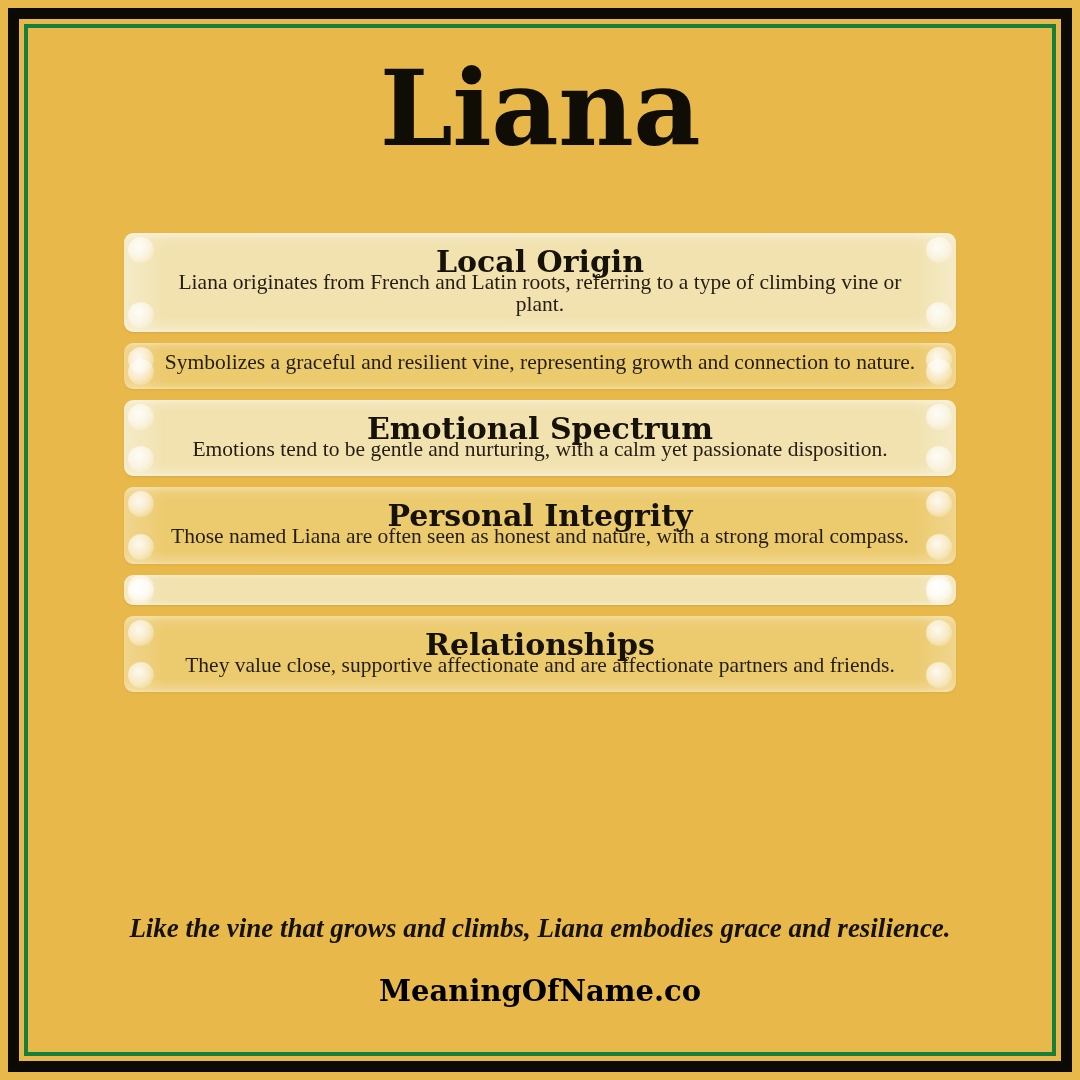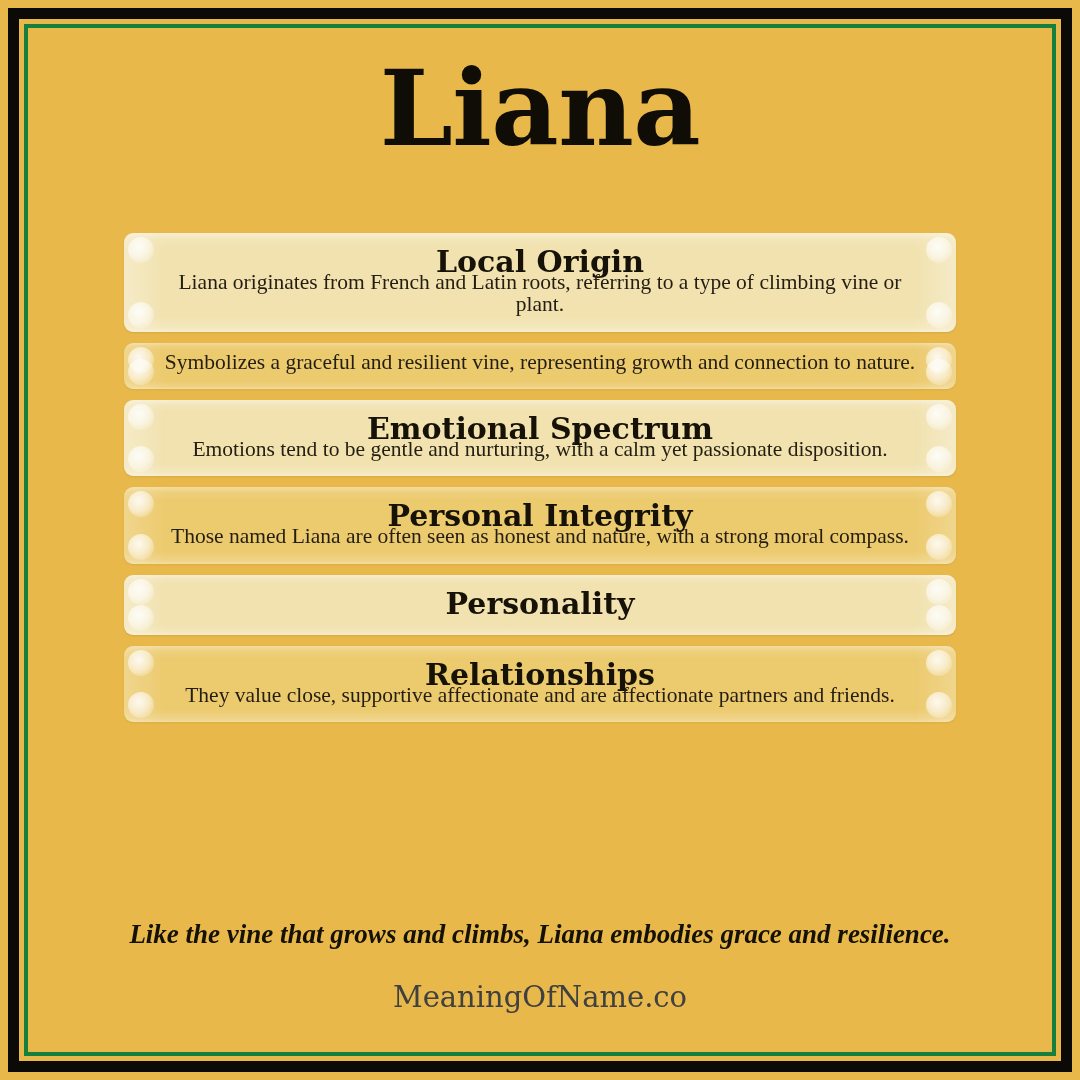--- a/index.html
+++ b/index.html
@@ -138,37 +138,37 @@
     font-size: 21.5px;
     line-height: 1.04;
     color: #241e12;
     margin: -6px 0 0 0;
     padding: 0 2px;
   }
 
   
   .footer {
     margin-top: auto;
-    padding-bottom: 30px;
+    padding-bottom: 44px;
     text-align: center;
   }
   .tagline {
     font-family: "Liberation Serif", "DejaVu Serif", serif;
     font-style: italic;
     font-weight: 700;
     font-size: 27px;
     color: #151105;
     margin: 0 0 30px 0;
   }
   .brand {
     font-family: "DejaVu Serif", "Liberation Serif", serif;
-    font-weight: 400;
+    font-weight: 700;
     font-size: 29px;
-    color: #404040;
-    margin: 8px;
+    color: #000000;
+    margin: 0;
     letter-spacing: 0px;
   }
 </style>
 </head>
 <body>
 
 <div class="poster">
   <div class="frame-outer">
     <div class="frame-inner">
 
@@ -204,21 +204,20 @@
             <span class="rivet bl"></span>
             <span class="rivet br"></span>
             <div class="card-title">Personal Integrity</div>
             <div class="card-body">Those named Liana are often seen as honest and nature, with a strong moral compass.</div>
           </div>
           <div class="card light">
             <span class="rivet tl"></span>
             <span class="rivet tr"></span>
             <span class="rivet bl"></span>
             <span class="rivet br"></span>
-            <div class="card-title">Personality</div>
           </div>
           <div class="card dark">
             <span class="rivet tl"></span>
             <span class="rivet tr"></span>
             <span class="rivet bl"></span>
             <span class="rivet br"></span>
             <div class="card-title">Relationships</div>
             <div class="card-body">They value close, supportive affectionate and are affectionate partners and friends.</div>
           </div>
         </div>

